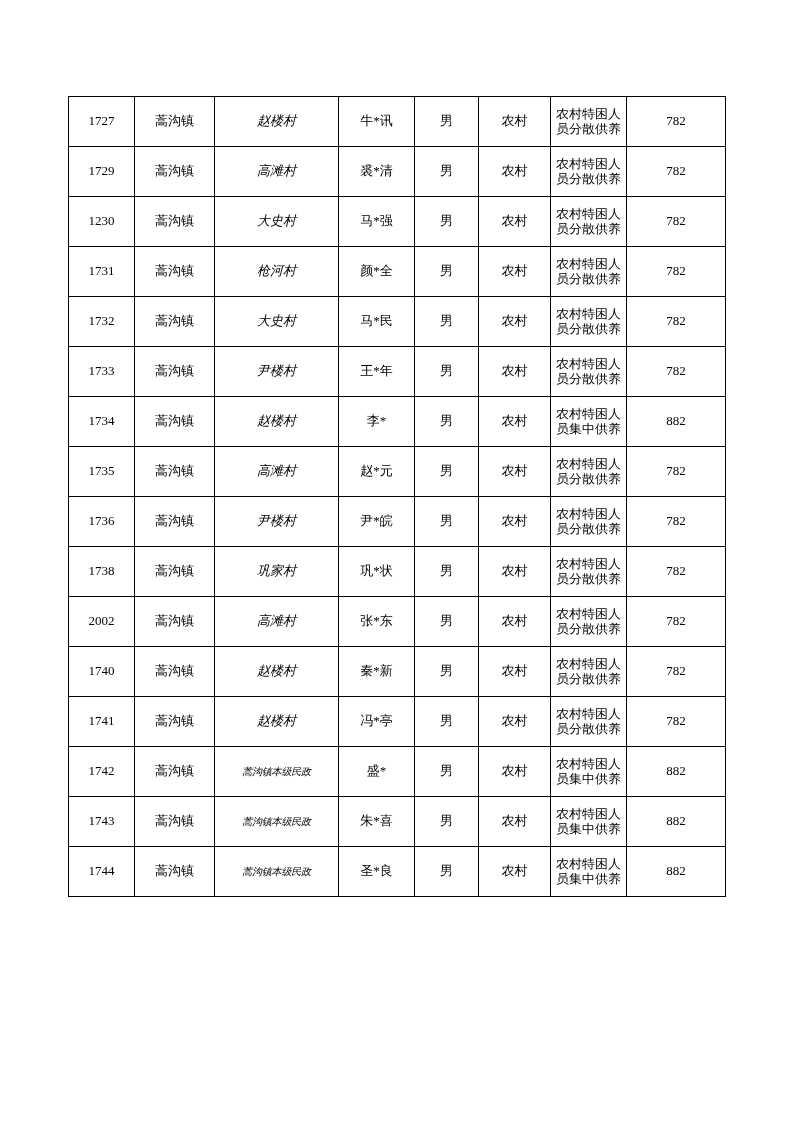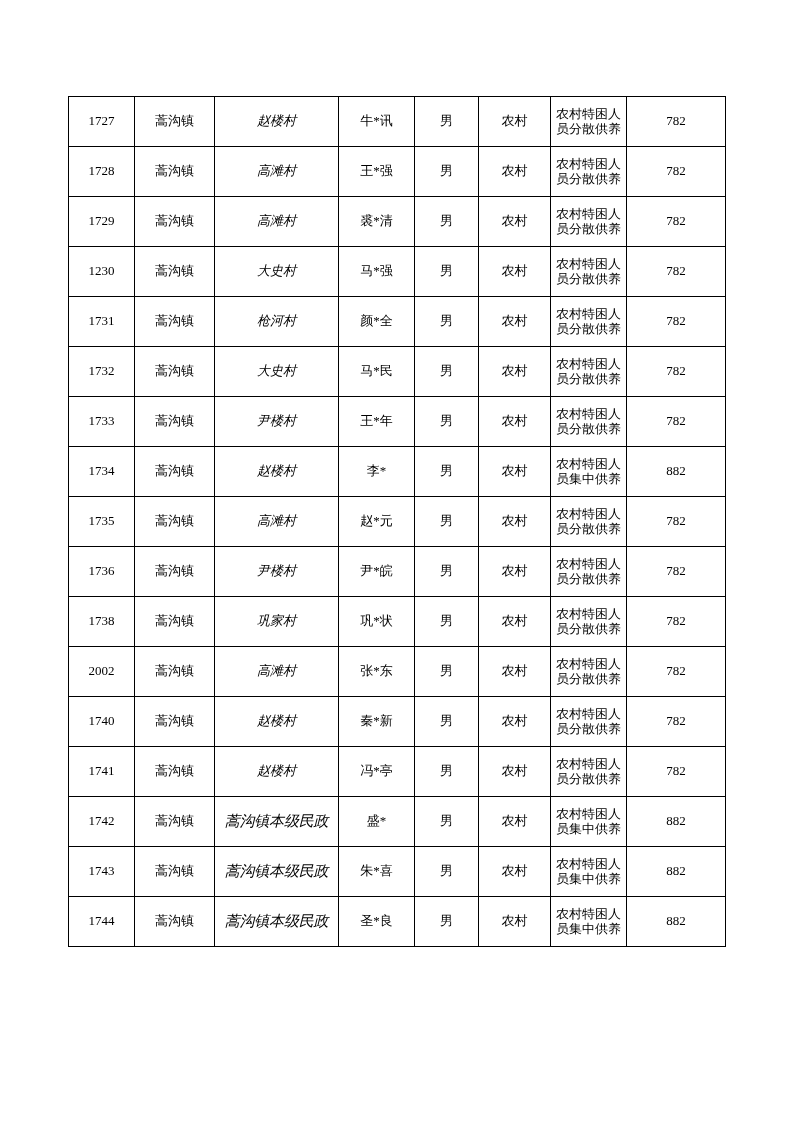--- a/index.html
+++ b/index.html
@@ -48,21 +48,21 @@
     line-height: 1.05;
     letter-spacing: 0px;
     padding: 0 1px;
     margin-left: 44px;
   }
   td.vill-cell {
     font-size: 13px;
     font-style: italic;
   }
   td.vill-cell.long {
-    font-size: 15px;
+    font-size: 10px;
     letter-spacing: -0.2px;
   }
   td.amt-cell, td.seq-cell {
     font-family: "Liberation Serif", "DejaVu Serif", serif;
     font-size: 13.5px;
   }
   .cat-inner {
     display: block;
     transform: scaleY(0.96);
   }
@@ -89,32 +89,20 @@
           <td class="vill-cell">赵楼村</td>
           <td>牛*讯</td>
           <td>男</td>
           <td>农村</td>
           <td class="cat-cell">
             <span class="cat-inner">农村特困人员分散供养</span>
           </td>
           <td class="amt-cell">782</td>
         </tr>
         <tr>
-          <td class="seq-cell">1728</td>
-          <td>蒿沟镇</td>
-          <td class="vill-cell">高滩村</td>
-          <td>王*强</td>
-          <td>男</td>
-          <td>农村</td>
-          <td class="cat-cell">
-            <span class="cat-inner">农村特困人员分散供养</span>
-          </td>
-          <td class="amt-cell">782</td>
-        </tr>
-        <tr>
           <td class="seq-cell">1729</td>
           <td>蒿沟镇</td>
           <td class="vill-cell">高滩村</td>
           <td>裘*清</td>
           <td>男</td>
           <td>农村</td>
           <td class="cat-cell">
             <span class="cat-inner">农村特困人员分散供养</span>
           </td>
           <td class="amt-cell">782</td>

